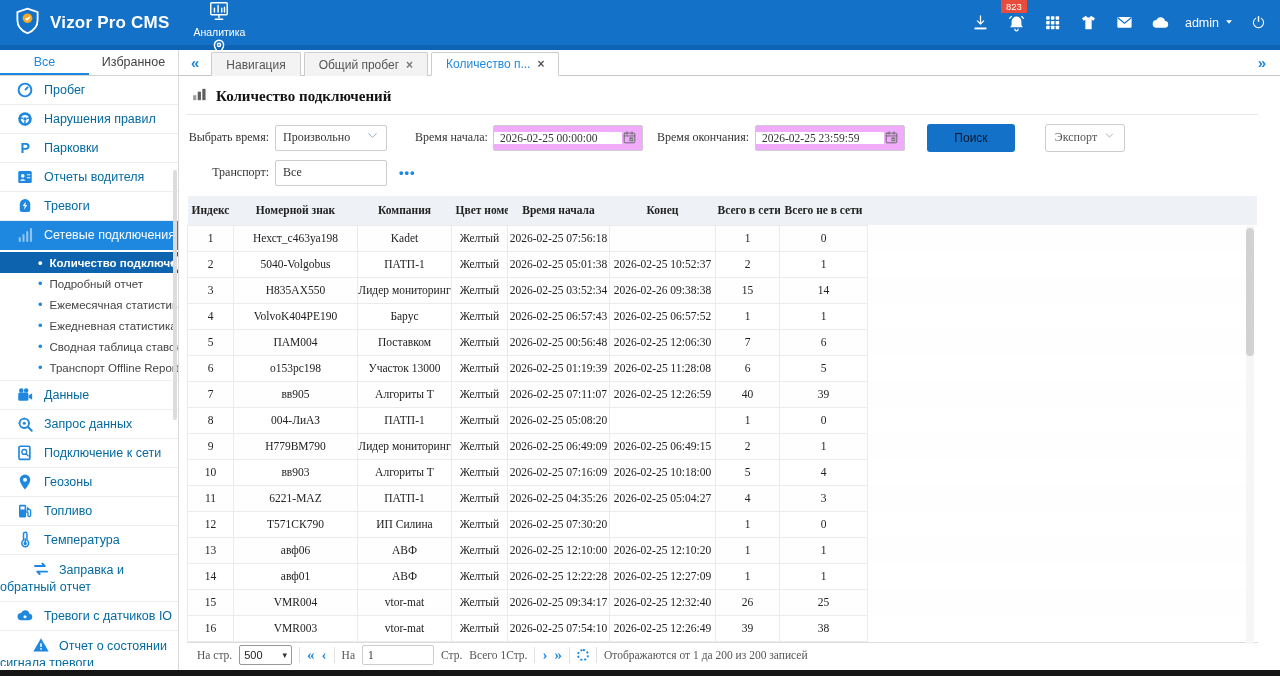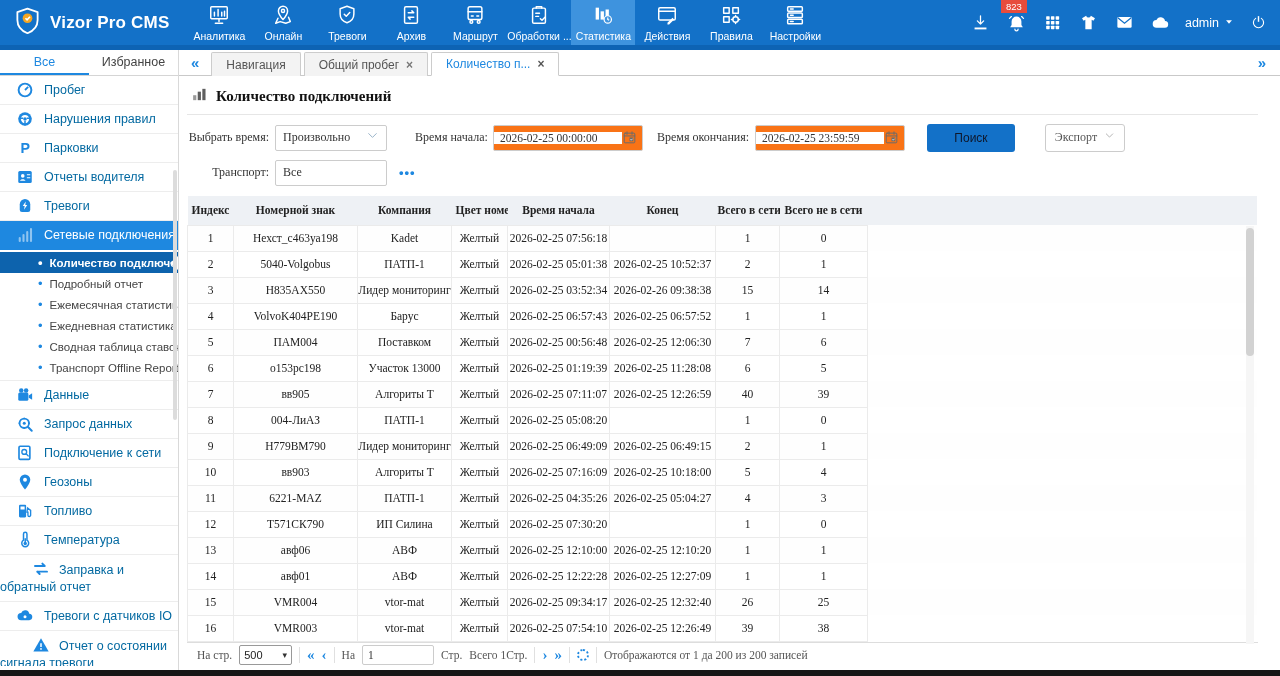--- a/index.html
+++ b/index.html
@@ -4,21 +4,21 @@
 <style>
   * { box-sizing: border-box; margin: 0; padding: 0; }
   html,body { width:1280px; height:676px; overflow:hidden; background:#fff;
     font-family:"Liberation Sans", sans-serif; position:relative; }
 
   
   .topbar { height:50px; background:#1371c8; border-bottom:5px solid #0d63b4;
     display:flex; align-items:stretch; color:#fff; }
   .logo { display:flex; align-items:center; gap:9px; padding:0 18px 0 14px; min-width:168px; }
   .logo-text { font-size:17px; font-weight:bold; letter-spacing:.2px; white-space:nowrap; }
-  .main-nav { display:flex; align-items:stretch; }
+  .main-nav { display:flex; align-items:stretch;flex-direction:column; }
   .nav-item { width:64px; display:flex; flex-direction:column; align-items:center;
     justify-content:center; gap:4px; cursor:pointer; }
   .nav-item.active { background:#3e93de; }
   .nav-label { font-size:10.5px; white-space:nowrap; }
   .topbar-right { margin-left:auto; display:flex; align-items:center; gap:14px; padding-right:12px; }
   .tb-ic { position:relative; display:inline-flex; width:20px; justify-content:center; cursor:pointer; }
   .badge { position:absolute; top:-13px; left:-6px; background:#e74c3c; color:#fff;
     font-size:9.5px; line-height:13px; padding:0 5px; border-radius:0; }
   .admin-box { display:flex; align-items:center; gap:5px; font-size:12.5px; cursor:pointer; }
 
@@ -71,21 +71,21 @@
 
   .filters { padding:9px 0 8px 0; font-size:12px; color:#333; }
   .f-row { display:flex; align-items:center; height:27px; margin-bottom:8px; }
   .f-label { width:82px; text-align:right; margin-right:6px; white-space:nowrap; }
   .f-label.w2 { width:72px; }
   .f-label.w3 { width:92px; }
   .selectbox { width:112px; height:26px; border:1px solid #ccc; border-radius:2px;
     display:flex; align-items:center; justify-content:space-between; padding:0 7px;
     font-size:12px; color:#333; background:#fff; cursor:pointer; }
   .dateinput { width:150px; height:26px; border:1px solid #ccc; border-radius:2px;
-    display:flex; align-items:center; background:#f97316; }
+    display:flex; align-items:center; background:#f0abfc; }
   .dateinput input { border:none; outline:none; flex:1; width:110px; padding:0 6px;
     font-family:"Liberation Serif", serif; font-size:11.5px; color:#333; }
   .cal { padding-right:5px; line-height:0; cursor:pointer; }
   .btn-search { width:88px; height:28px; background:#1371c8; color:#0f172a; border:none;
     border-radius:3px; font-family:"Liberation Sans",sans-serif; font-size:12px; cursor:pointer; }
   .btn-export { width:80px; height:28px; background:#fff; border:1px solid #ccc; border-radius:3px;
     font-family:"Liberation Serif",serif; font-size:12px; color:#555; cursor:pointer;
     display:flex; align-items:center; justify-content:center; gap:7px; }
   .txtinput { width:112px; height:26px; border:1px solid #ccc; border-radius:2px;
     padding:0 7px; font-family:"Liberation Serif",serif; font-size:12px; color:#333; outline:none; }

